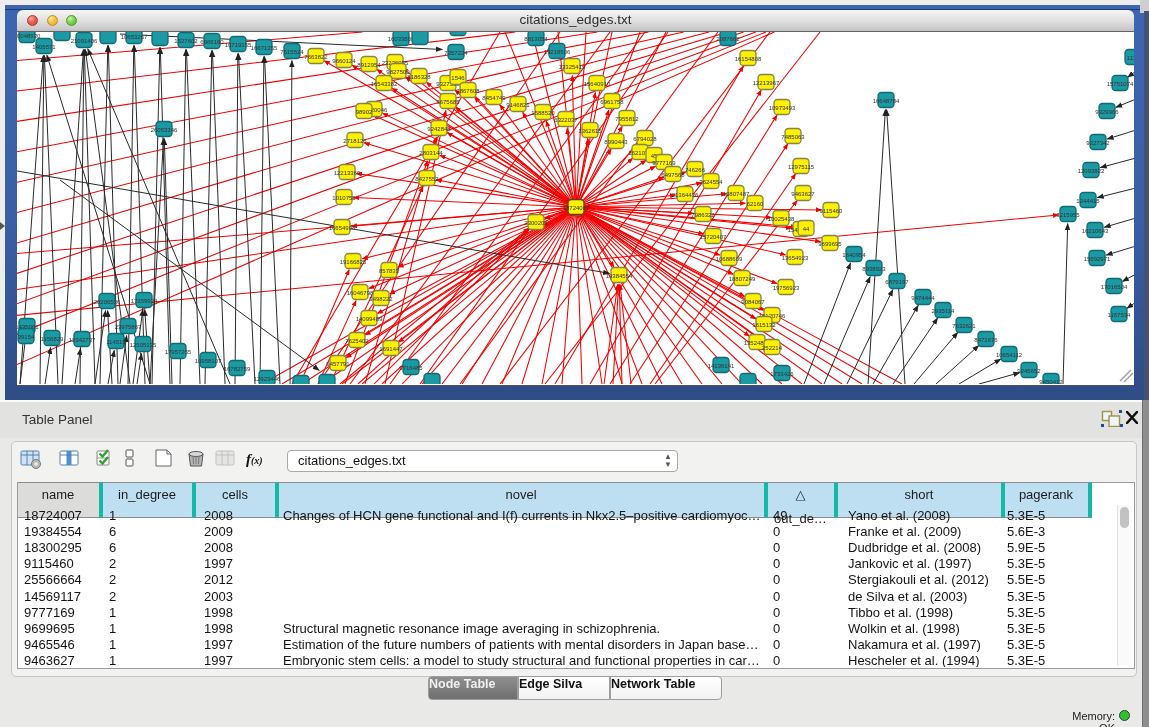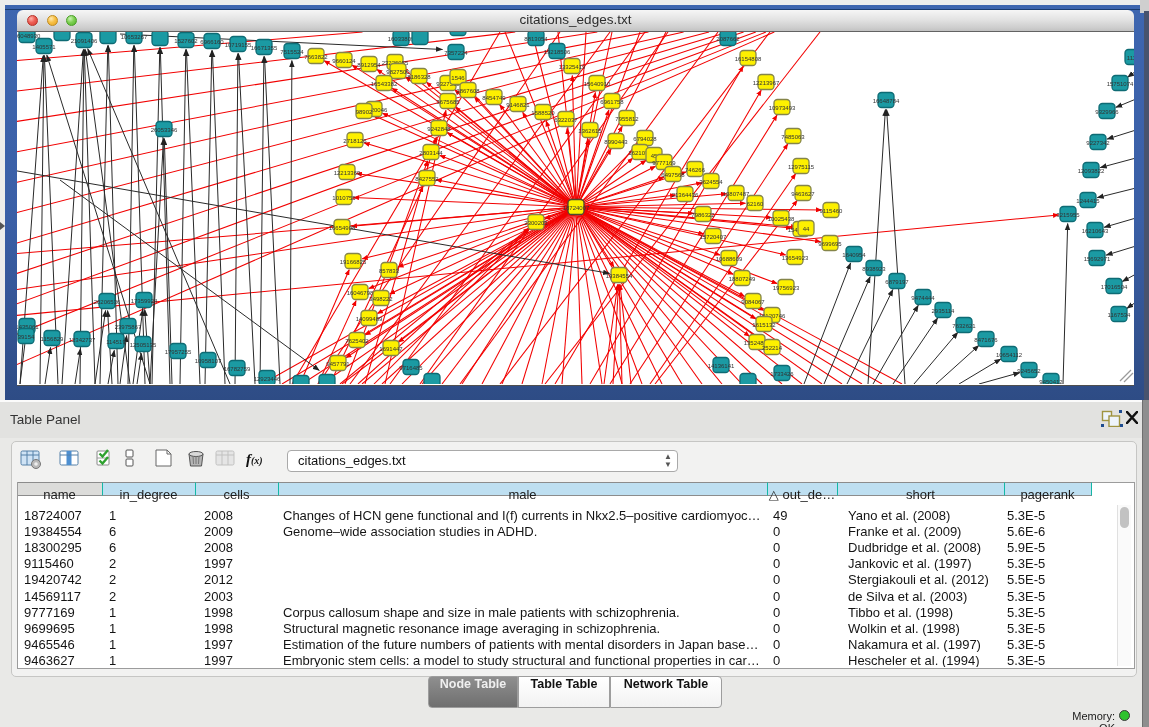--- a/index.html
+++ b/index.html
@@ -15,38 +15,38 @@
 #tlr {left:27px;background:radial-gradient(circle at 35% 30%,#ffb3ab,#ee5f55 45%,#d43c32);border:0.8px solid #b73229}
 #tly {left:46.5px;background:radial-gradient(circle at 35% 30%,#ffe9b0,#f7c045 45%,#e7a322);border:0.8px solid #c08b1d}
 #tlg {left:66px;background:radial-gradient(circle at 35% 30%,#c9f3b4,#7ed052 45%,#4fb32a);border:0.8px solid #499e26}
 #canvas {position:absolute;left:17px;top:32px;width:1117px;height:352.5px;background:#fff;overflow:hidden}
 #canvshadow {position:absolute;left:17px;top:384.5px;width:1117px;height:1.8px;background:#4f4f4f}
 #lcur {position:absolute;left:0px;top:222px;width:0;height:0;border-top:4px solid transparent;border-bottom:4px solid transparent;border-left:5px solid #555}
 
 #panel {position:absolute;left:0;top:400px;width:1149px;height:327px;background:#e9e9e7}
 #panel .topline {position:absolute;left:0;top:0;width:1149px;height:1.5px;background:#fbfbfb}
 #phead {position:absolute;left:0;top:1.5px;width:1149px;height:36px;background:#e2e2e0}
-#phead .t {position:absolute;left:10px;top:10px;font-size:13.5px;color:#333}
+#phead .t {position:absolute;left:22px;top:10px;font-size:13.5px;color:#333}
 #rstrip {position:absolute;left:1142px;top:0;width:7px;height:327px;background:#8e8e8e;border-left:1px solid #6f6f6f}
 #inner {position:absolute;left:11px;top:41px;width:1126px;height:236px;background:#f2f2f1;border:1px solid #c6c6c4;border-radius:5px}
 #drop {position:absolute;left:287px;top:50px;width:391px;height:22px;background:#fff;border:1px solid #a9a9a9;border-radius:4px;font-size:13px;color:#111;line-height:20px;padding-left:10px}
 #drop .st {position:absolute;right:5px;top:2px;font-size:8px;color:#555;line-height:8px;text-align:center}
 #tbl {position:absolute;left:17px;top:82px;width:1118px;height:186.5px;background:#fff;border:1px solid #9c9c9c}
 #thdr {position:absolute;left:17px;top:82px;width:1118px;height:24px;font-size:13px;color:#1c1c1c}
-#thdr span {position:absolute;top:0;height:14px;line-height:24px;text-align:center;background:#bedff1;border-right:1px solid #14b8a6;border-top:1px solid #8c8c8c;border-bottom:1px solid #8c8c8c}
+#thdr span {position:absolute;top:0;height:36px;line-height:24px;text-align:center;background:#bedff1;border-right:4px solid #14b8a6;border-top:1px solid #8c8c8c;border-bottom:1px solid #8c8c8c}
 .trow {position:absolute;left:0px;width:1100px;height:16.1px;font-size:13px;color:#141414;line-height:16px;white-space:nowrap}
 .trow span {position:absolute;top:0;overflow:hidden}
 .c0 {left:7px;width:80px} .c1 {left:92px;width:80px} .c2 {left:187px;width:80px}
 .c3 {left:266px;width:485px} .c4 {left:756px;width:48px} .c5 {left:831px;width:166px}
 .c6 {left:990px;width:95px}
 #rowbox {position:absolute;left:17px;top:106px;width:1099px;height:160.8px;overflow:hidden}
 #vsb {position:absolute;left:1117px;top:105px;width:14px;height:161px;background:#fafafa;border-left:1px solid #e0e0e0}
 #vsbt {position:absolute;left:1119.5px;top:107px;width:9px;height:21px;background:#c2c2c2;border-radius:4.5px}
 #tabs {position:absolute;left:428px;top:276px;height:16px;font-size:12.5px;font-weight:bold}
-#tabs div {float:left;height:32px;line-height:15px;text-align:center;border:1px solid #9d9d9d}
+#tabs div {float:left;height:24px;line-height:15px;border:1px solid #9d9d9d}
 #tab1 {width:90px;border-radius:4px 0 0 4px;background:linear-gradient(180deg,#8f8f8f,#6f6f6f);color:#f0f0f0;border-right:none}
 #tab2 {width:92px;background:linear-gradient(180deg,#ffffff,#f2f2f2);color:#111}
 #tab3 {width:112px;border-radius:0 4px 4px 0;background:linear-gradient(180deg,#ffffff,#f2f2f2);color:#111;border-left:1px solid #c2c2c2}
 #mem {position:absolute;left:1060px;width:55px;top:310px;font-size:11px;color:#1a1a1a;text-align:right}
 #memdot {position:absolute;left:1118.5px;top:309.5px;width:11px;height:11px;border-radius:50%;background:#2ec22e;border:1.5px solid #3a3a3a}
 #fico {position:absolute;left:1101px;top:10px;width:22px;height:17px}
 #xico {position:absolute;left:1126px;top:11px;width:12px;height:13px}
 </style></head>
 <body>
 <div id="graph">
@@ -604,81 +604,79 @@
         <line x1="13" y1="3" x2="13" y2="17" stroke="#999"></line>
       </g>
   <text x="226" y="16" font-size="15" font-style="italic" font-weight="bold" font-family="Liberation Serif,serif" fill="#111">f<tspan font-size="10">(x)</tspan></text>
  </svg>
  <div id="drop">citations_edges.txt<span class="st">▲<br>▼</span></div>
  <div id="tbl"></div>
  <div id="thdr">
   <span style="left:0.5px;width:85px;background:#dcdcda">name</span>
   <span style="left:85.5px;width:93px">in_degree</span>
   <span style="left:178.5px;width:83px">cells</span>
-  <span style="left:261.5px;width:489px">male</span>
+  <span style="left:261.5px;width:489px">novel</span>
   <span style="left:750.5px;width:70px">△ out_de…</span>
   <span style="left:820.5px;width:167px">short</span>
   <span style="left:987.5px;width:87px">pagerank</span>
  </div>
  <div id="rowbox">
 <div class="trow" style="top:2.0px">
 <span class="c0">18724007</span>
         <span class="c1">1</span>
         <span class="c2">2008</span>
         <span class="c3">Changes of HCN gene functional and I(f) currents in Nkx2.5–positive cardiomyoc…</span>
         <span class="c4">49</span>
         <span class="c5">Yano et al. (2008)</span>
         <span class="c6">5.3E-5</span>
       </div>
 <div class="trow" style="top:18.1px">
 <span class="c0">19384554</span>
         <span class="c1">6</span>
         <span class="c2">2009</span>
-        <span class="c3">Genome–wide association studies in ADHD.</span>
         <span class="c4">0</span>
         <span class="c5">Franke et al. (2009)</span>
-        <span class="c6">5.6E-6</span>
+        <span class="c6">5.6E-3</span>
       </div>
 <div class="trow" style="top:34.2px">
 <span class="c0">18300295</span>
         <span class="c1">6</span>
         <span class="c2">2008</span>
         <span class="c4">0</span>
         <span class="c5">Dudbridge et al. (2008)</span>
         <span class="c6">5.9E-5</span>
       </div>
 <div class="trow" style="top:50.3px">
 <span class="c0">9115460</span>
         <span class="c1">2</span>
         <span class="c2">1997</span>
         <span class="c4">0</span>
         <span class="c5">Jankovic et al. (1997)</span>
         <span class="c6">5.3E-5</span>
       </div>
 <div class="trow" style="top:66.4px">
-<span class="c0">19420742</span>
+<span class="c0">25566664</span>
         <span class="c1">2</span>
         <span class="c2">2012</span>
         <span class="c4">0</span>
         <span class="c5">Stergiakouli et al. (2012)</span>
         <span class="c6">5.5E-5</span>
       </div>
 <div class="trow" style="top:82.5px">
 <span class="c0">14569117</span>
         <span class="c1">2</span>
         <span class="c2">2003</span>
         <span class="c4">0</span>
         <span class="c5">de Silva et al. (2003)</span>
         <span class="c6">5.3E-5</span>
       </div>
 <div class="trow" style="top:98.6px">
 <span class="c0">9777169</span>
         <span class="c1">1</span>
         <span class="c2">1998</span>
-        <span class="c3">Corpus callosum shape and size in male patients with schizophrenia.</span>
         <span class="c4">0</span>
         <span class="c5">Tibbo et al. (1998)</span>
         <span class="c6">5.3E-5</span>
       </div>
 <div class="trow" style="top:114.7px">
 <span class="c0">9699695</span>
         <span class="c1">1</span>
         <span class="c2">1998</span>
         <span class="c3">Structural magnetic resonance image averaging in schizophrenia.</span>
         <span class="c4">0</span>
@@ -701,18 +699,18 @@
         <span class="c3">Embryonic stem cells: a model to study structural and functional properties in car…</span>
         <span class="c4">0</span>
         <span class="c5">Hescheler et al. (1994)</span>
         <span class="c6">5.3E-5</span>
       </div>
  </div>
  <div id="vsb"></div>
     <div id="vsbt"></div>
  <div id="tabs">
       <div id="tab1">Node Table</div>
-      <div id="tab2">Table Table</div>
+      <div id="tab2">Edge Silva</div>
       <div id="tab3">Network Table</div>
     </div>
  <div id="mem">Memory: OK</div>
     <div id="memdot"></div>
  <div id="rstrip"></div>
 </div>
 </body></html>

